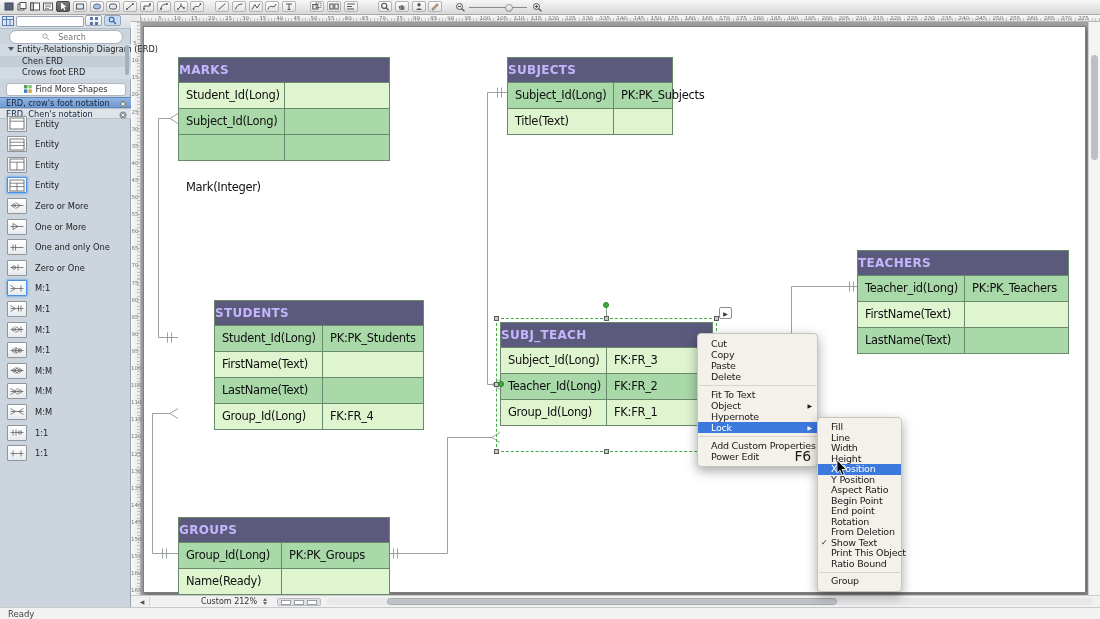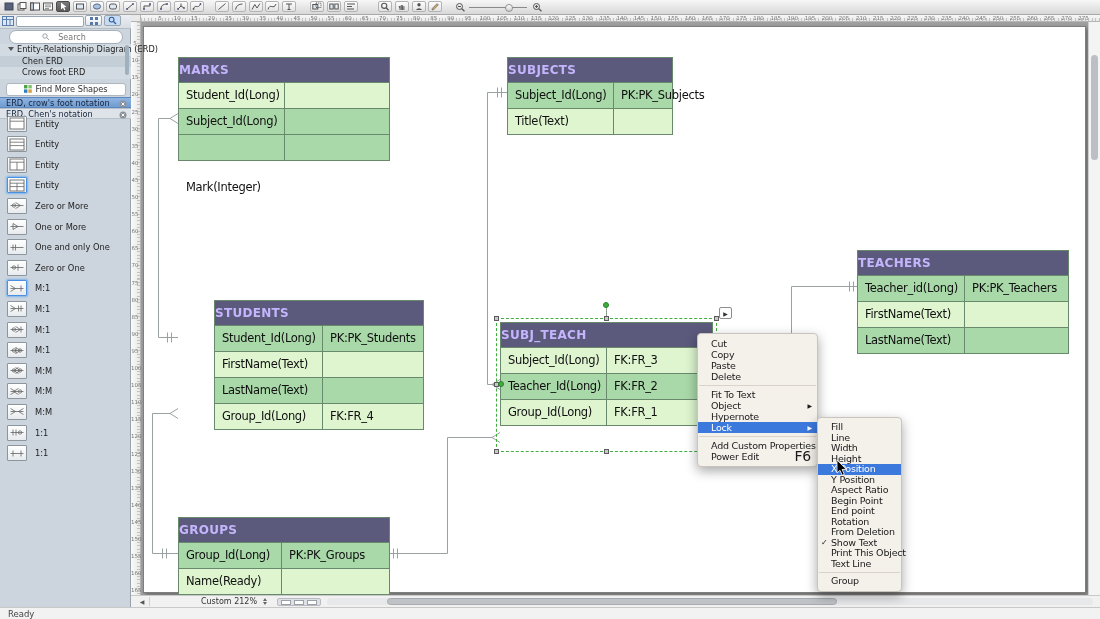--- a/index.html
+++ b/index.html
@@ -704,21 +704,21 @@
     <div class="mi"><span>Height</span></div>
     <div class="mi hl"><span>X Position</span></div>
     <div class="mi"><span>Y Position</span></div>
     <div class="mi"><span>Aspect Ratio</span></div>
     <div class="mi"><span>Begin Point</span></div>
     <div class="mi"><span>End point</span></div>
     <div class="mi"><span>Rotation</span></div>
     <div class="mi"><span>From Deletion</span></div>
     <div class="mi"><span>Show Text</span><span class="chk">✓</span></div>
     <div class="mi"><span>Print This Object</span></div>
-    <div class="mi"><span>Text Line</span></div>
+    <div class="mi"><span>Ratio Bound</span></div>
     <div class="msep"></div>
     <div class="mi"><span>Group</span></div>
   </div>
 
 <svg id="cursor" class="abs" style="left:836px;top:460px" width="12" height="17">
   <polygon points="1,0 1,13 4,10.3 6.2,15.3 8.3,14.3 6.1,9.5 10.2,9.3" fill="#000" stroke="#fff" stroke-width="0.8"></polygon>
 </svg>
 
 <div class="rnum" style="left: 153.1px; top: 15px; width: 14px;">5</div>
 <div class="rnum" style="left: 170.2px; top: 15px; width: 14px;">10</div>

